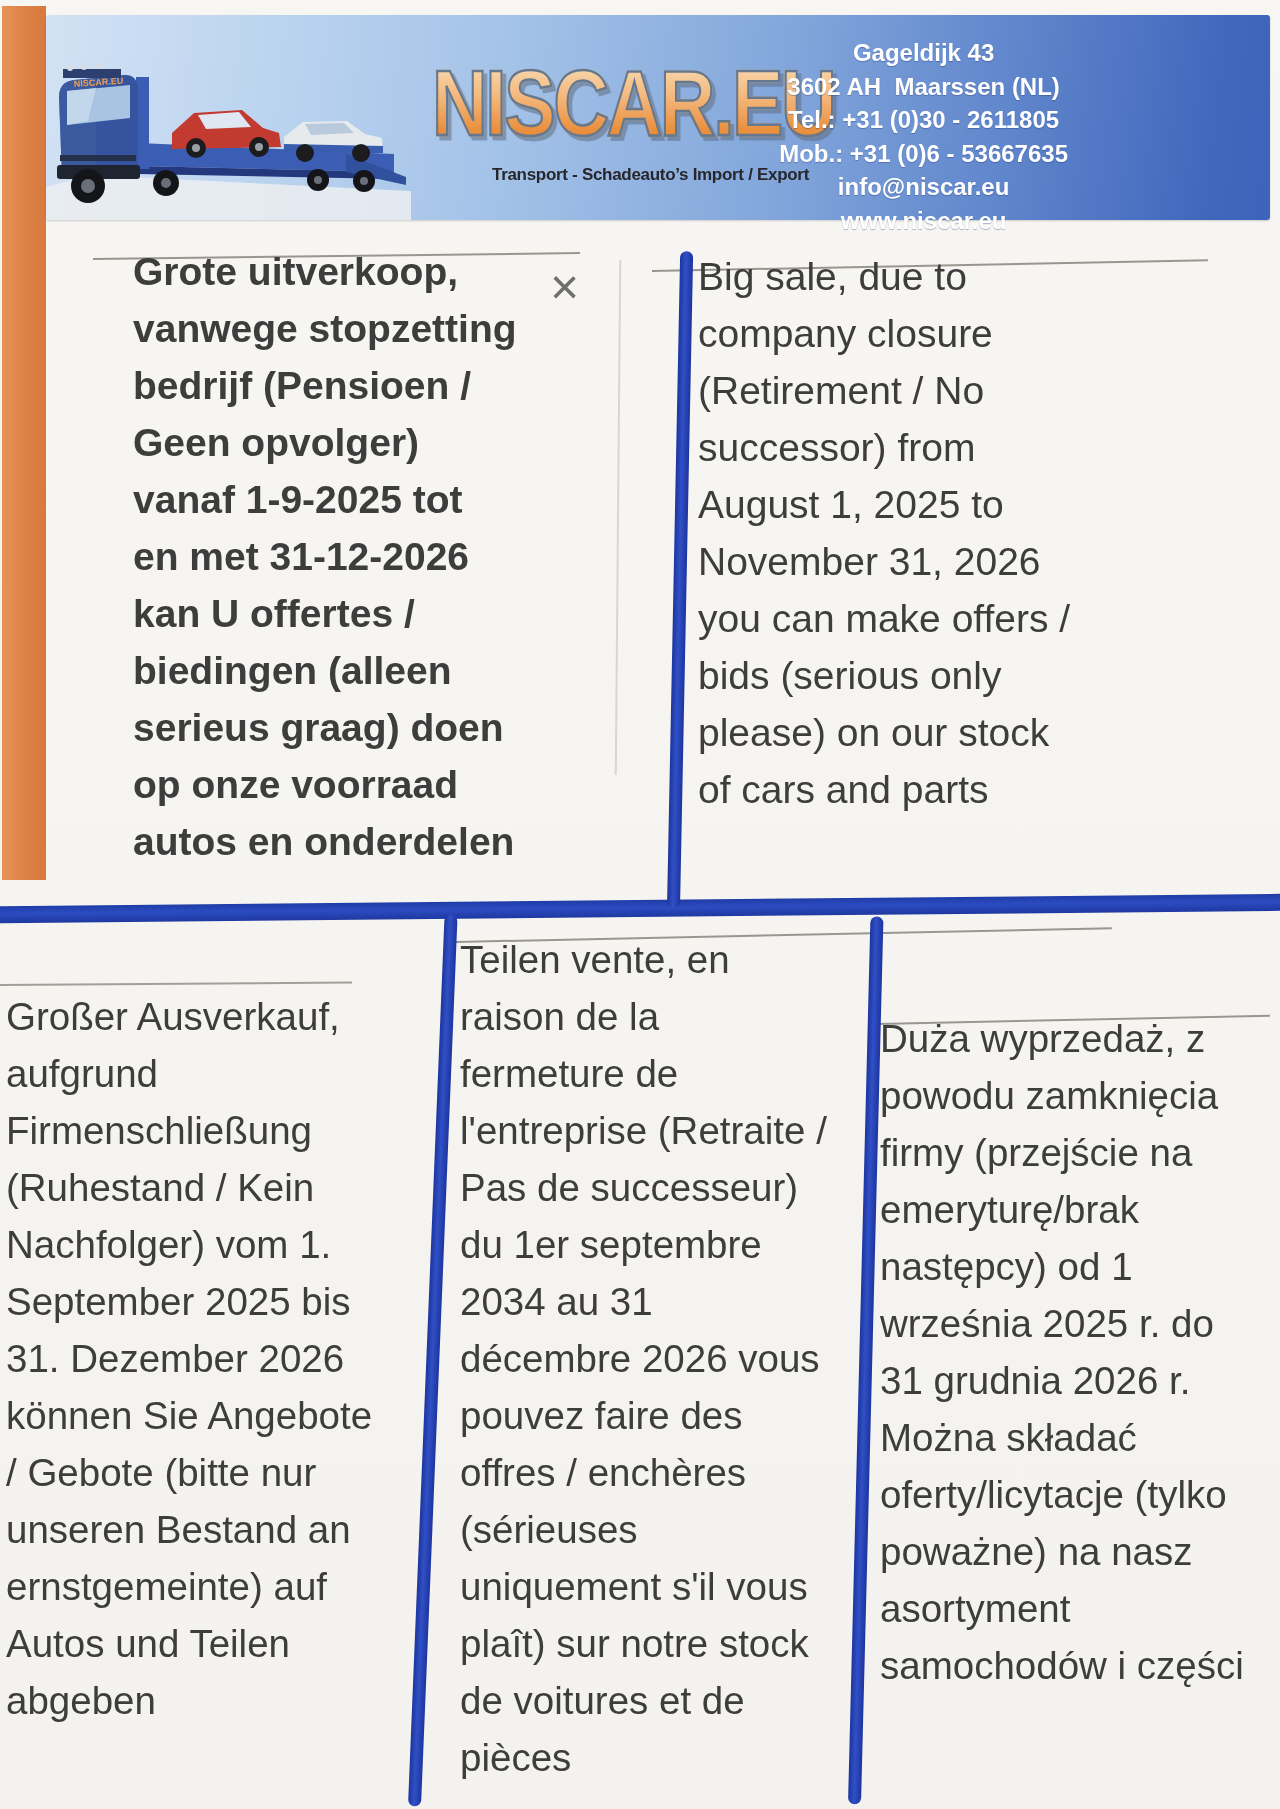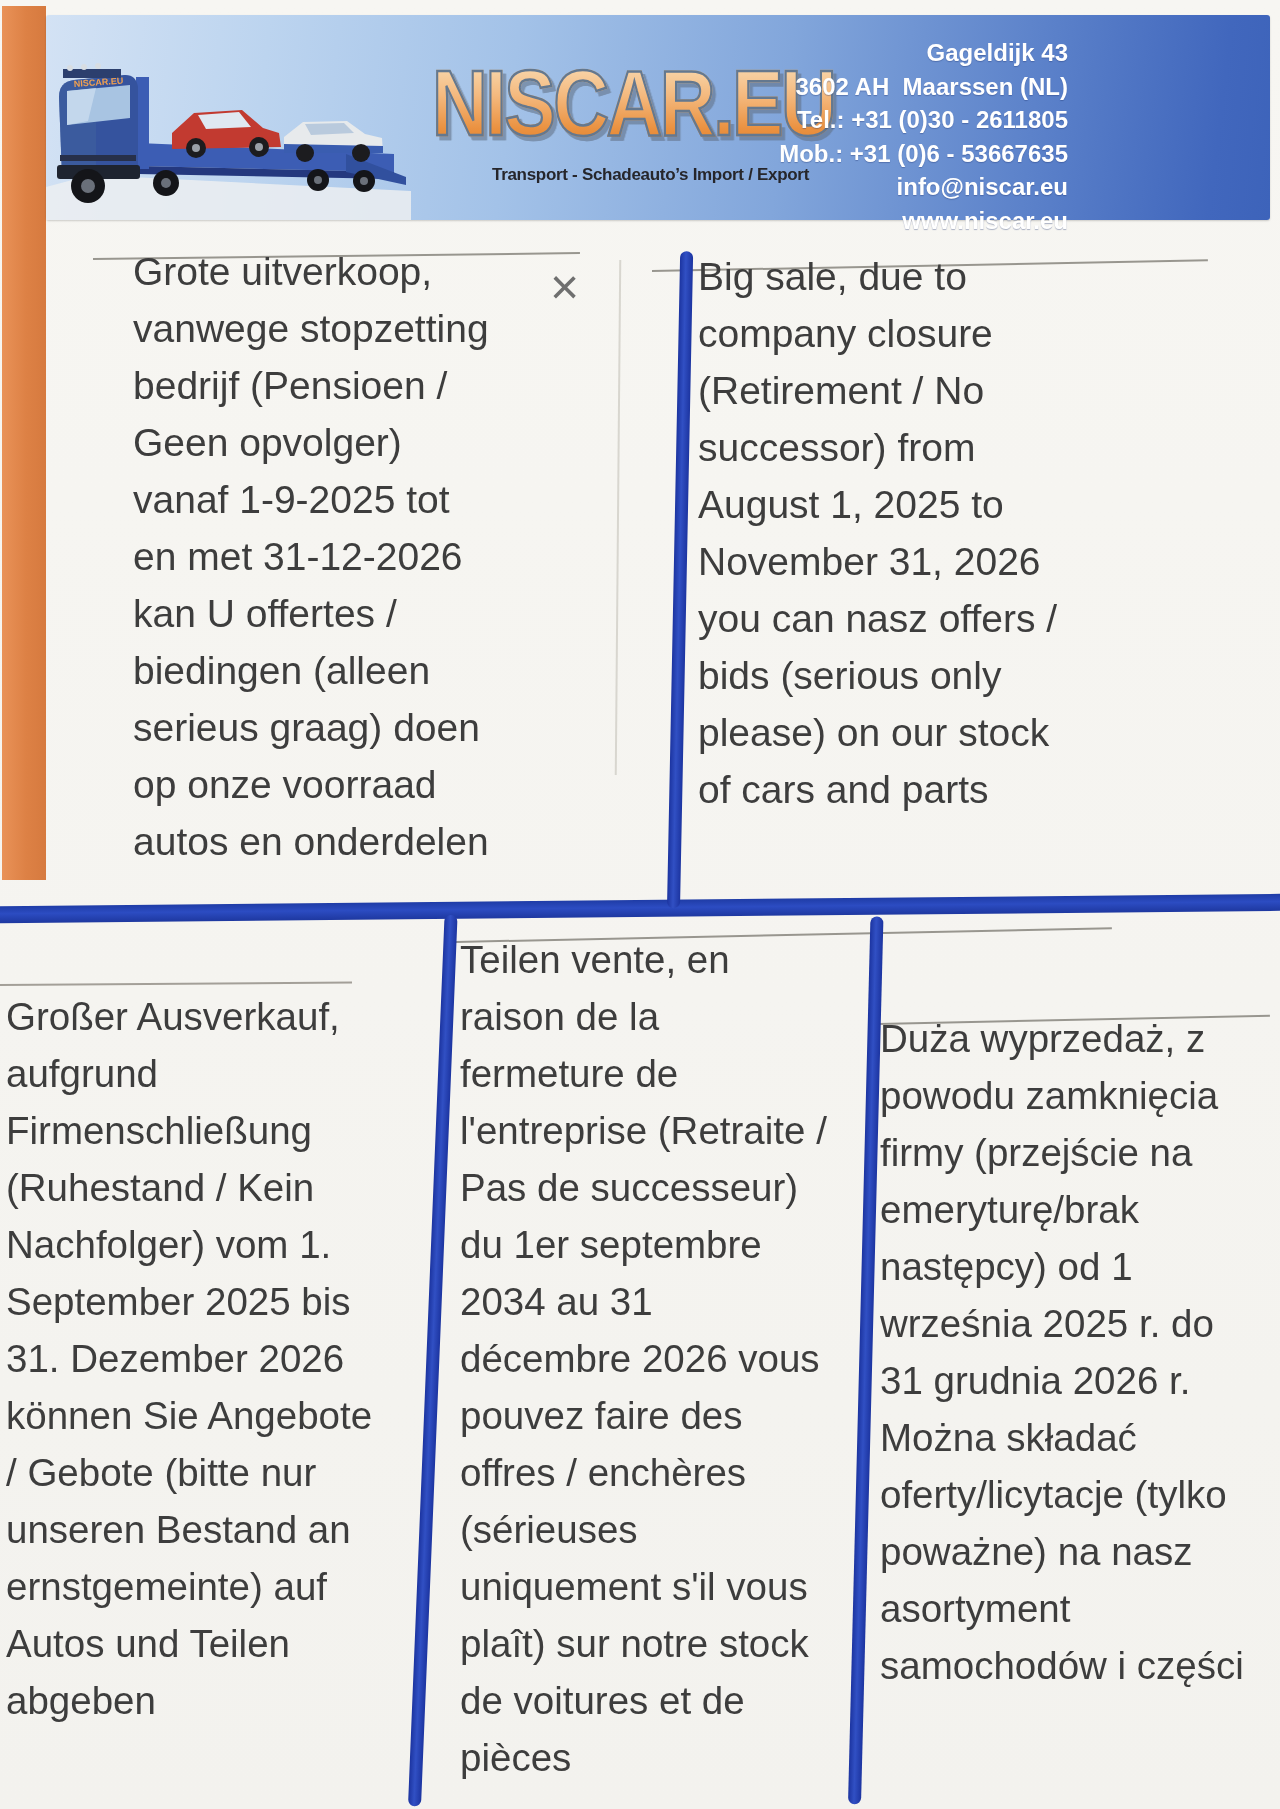--- a/index.html
+++ b/index.html
@@ -14,28 +14,28 @@
     box-shadow:0 1px 2px rgba(0,0,0,.18);}
   .truck{position:absolute;left:0px;top:10px;width:365px;height:195px;}
   .logo{position:absolute;left:386px;top:42px;transform:scaleX(.84);transform-origin:left top;
     font-weight:bold;font-size:92px;line-height:1;letter-spacing:-3px;white-space:nowrap;
     background:linear-gradient(180deg,#f9dcb4 4%,#f4b97e 42%,#ea9140 78%,#e2832f 100%);
     -webkit-background-clip:text;background-clip:text;color:transparent;
     -webkit-text-stroke:2.5px #64788f;
     filter:drop-shadow(4px 4px 0px rgba(95,110,130,.55));}
   .tagline{position:absolute;left:414px;top:150px;font-weight:bold;font-size:17px;letter-spacing:-.3px;
     color:#26262b;white-space:nowrap;margin-left:32px;}
-  .contact{position:absolute;top:21px;right:202px;text-align:right;color:#ffffff;font-weight:bold;
+  .contact{position:absolute;top:21px;right:202px;text-align:center;color:#ffffff;font-weight:bold;
     font-size:24px;line-height:33.5px;text-shadow:0 1px 1px rgba(30,50,110,.35);}
   .contact .tline{white-space:pre;}
 
   
   .txt{position:absolute;color:#3d3d3d;font-size:39px;line-height:57px;letter-spacing:0;}
   .txt .tline{white-space:pre;}
-  .txt-nl{left:133px;top:243px;width:470px;}
+  .txt-nl{left:133px;top:243px;width:470px;font-weight:bold;}
   .txt-en{left:698px;top:248px;width:500px;}
   .txt-de{left:6px;top:988px;width:440px;font-size:38.5px;}
   .txt-fr{left:460px;top:931px;width:420px;font-size:38.5px;}
   .txt-pl{left:880px;top:1010px;width:400px;font-size:38.5px;}
 
   
   .hbar{position:absolute;left:-5px;top:900px;width:1292px;height:17px;
     background:linear-gradient(180deg,#1f3ca6 0%,#2c4cc2 45%,#1e38a0 100%);
     transform:rotate(-.55deg);border-radius:3px;}
   .vbar{position:absolute;width:13px;border-radius:7px;
@@ -144,21 +144,21 @@
       <div class="tline">op onze voorraad</div>
       <div class="tline">autos en onderdelen</div>
     </div>
   <div class="txt txt-en">
       <div class="tline">Big sale, due to</div>
       <div class="tline">company closure</div>
       <div class="tline">(Retirement / No</div>
       <div class="tline">successor) from</div>
       <div class="tline">August 1, 2025 to</div>
       <div class="tline">November 31, 2026</div>
-      <div class="tline">you can nasz offers /</div>
+      <div class="tline">you can make offers /</div>
       <div class="tline">bids (serious only</div>
       <div class="tline">please) on our stock</div>
       <div class="tline">of cars and parts</div>
     </div>
   <div class="txt txt-de">
       <div class="tline">Großer Ausverkauf,</div>
       <div class="tline">aufgrund</div>
       <div class="tline">Firmenschließung</div>
       <div class="tline">(Ruhestand / Kein</div>
       <div class="tline">Nachfolger) vom 1.</div>

